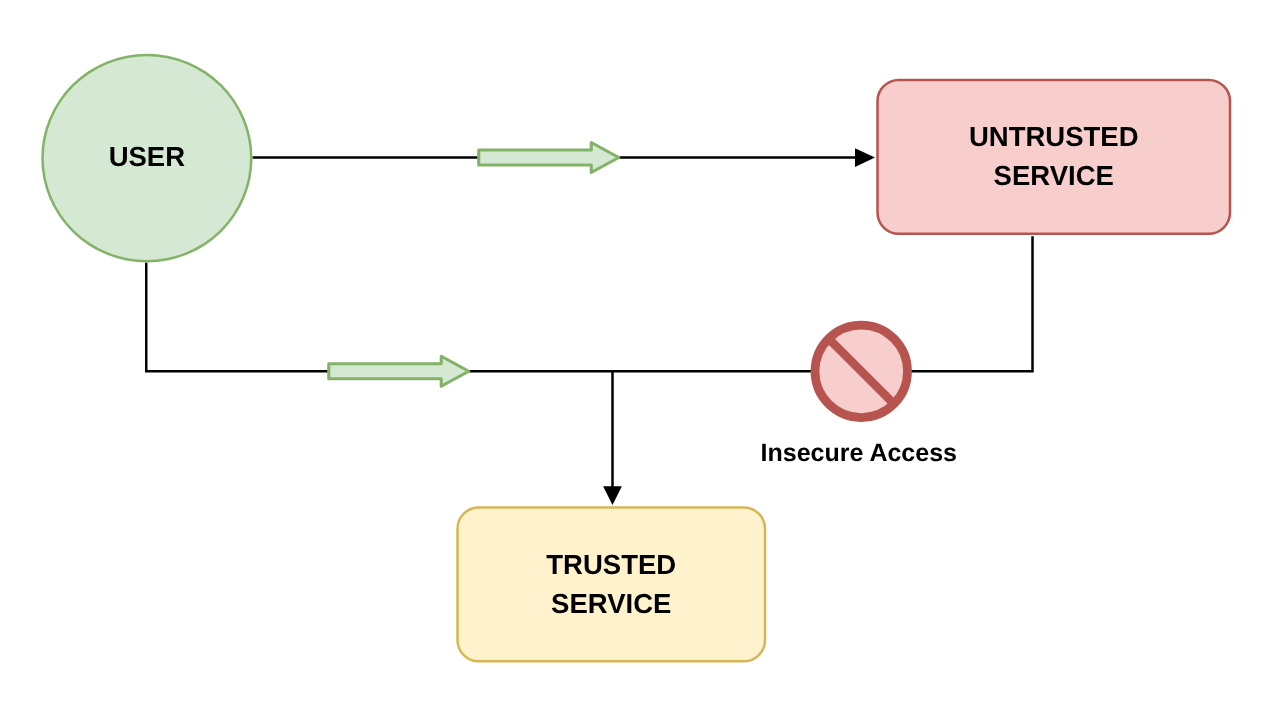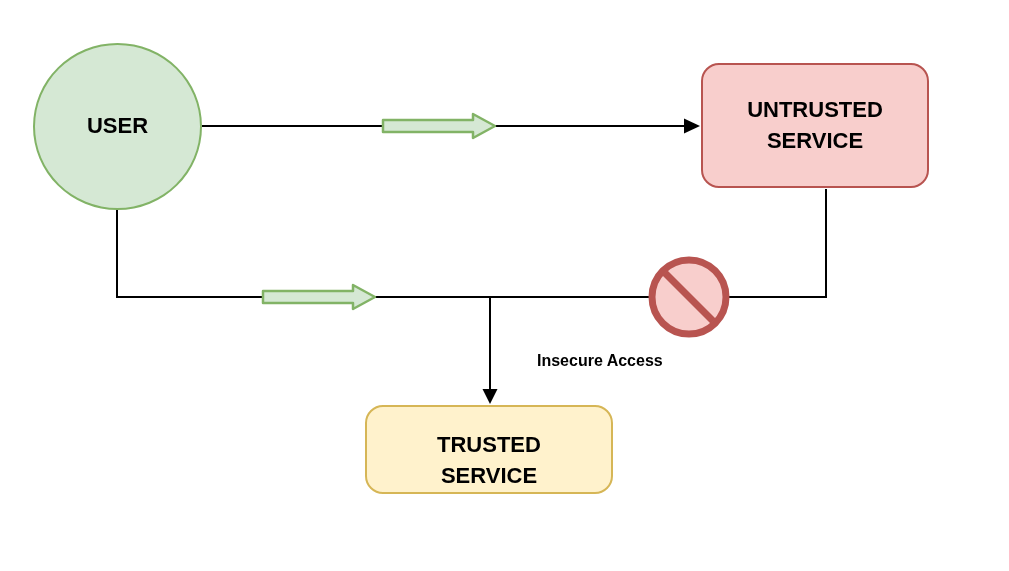--- a/index.html
+++ b/index.html
@@ -75,39 +75,39 @@
   }
   .node-circle {
     left: 33px; top: 43px;
     width: 169px; height: 167px;
     background: var(--user-fill);
     border: 2px solid var(--user-stroke);
     border-radius: 50%;
   }
   .node-untrusted {
     left: 701px; top: 63px;
-    width: 228px; height: 125px;
+    width: 284px; height: 125px;
     background: var(--untrusted-fill);
     border: 2px solid var(--untrusted-stroke);
     border-radius: 18px;
   }
   .node-trusted {
     left: 365px; top: 405px;
-    width: 248px; height: 89px;
+    width: 248px; height: 125px;
     background: var(--trusted-fill);
     border: 2px solid var(--trusted-stroke);
     border-radius: 18px;
-    align-items: flex-end;
   }
   .annotation {
     position: absolute;
     left: 537px; top: 352px;
     width: 300px;
+    text-align: center;
     color: var(--text);
-    font-size: 16px;
+    font-size: 20px;
   }
 </style>
 </head>
 <body>
 
 <div class="canvas">
 
   <svg class="edge-layer" width="1009" height="571" viewBox="0 0 1009 571">
 
     <line class="edge" x1="202" y1="126" x2="685" y2="126"></line>

